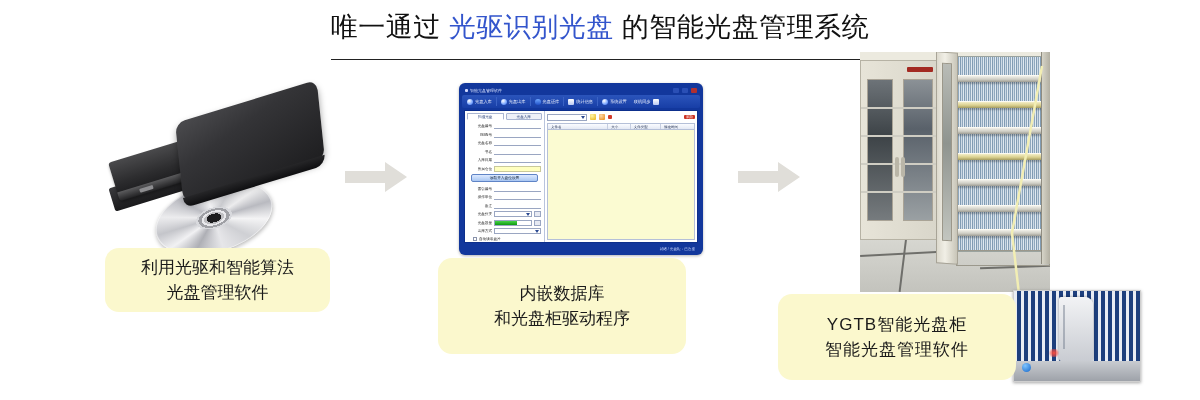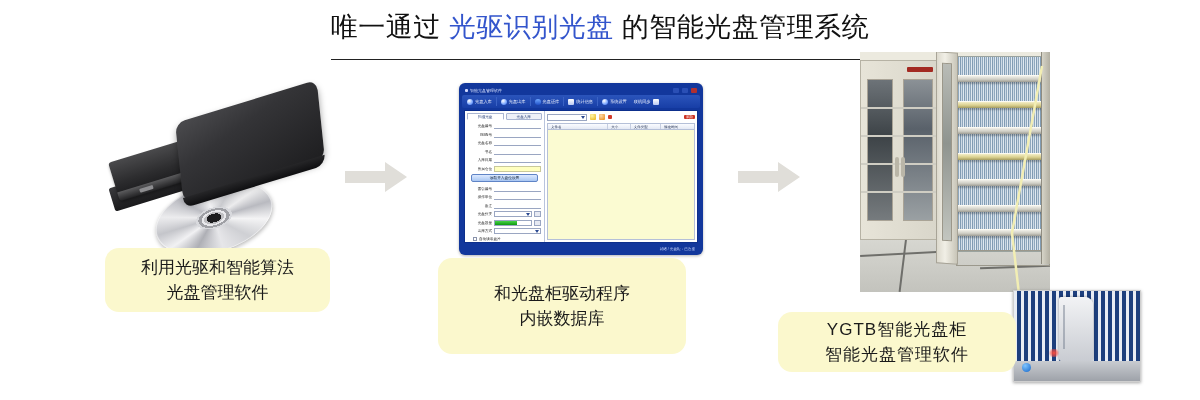--- a/index.html
+++ b/index.html
@@ -29,21 +29,21 @@
 
   
   .cap{
     position:absolute; background:#fbf8cd; border-radius:14px;
     display:flex; flex-direction:column; align-items:center; justify-content:center;
     color:#1a1a1a; text-align:center;
   }
   .cap .ln{ font-size:17px; line-height:25px; white-space:nowrap; }
   #cap1{ left:105px; top:248px; width:225px; height:64px; }
   #cap2{ left:438px; top:258px; width:248px; height:96px; }
-  #cap3{ left:778px; top:312px; width:238px; height:60px; }
+  #cap3{ left:778px; top:294px; width:238px; height:86px; }
   #cap3 .ln{ letter-spacing:1px; }
 
   
   #drive{ position:absolute; left:110px; top:96px; width:220px; height:130px; }
   #drive .stage{ position:absolute; inset:0; }
   .d-tray{
     position:absolute; left:4px; top:66px; width:150px; height:40px;
     background:linear-gradient(180deg,#4a4a4c 0%,#2c2c2e 55%,#18181a 100%);
     transform:rotate(-17deg); transform-origin:left center;
     border-radius:3px;
@@ -536,22 +536,22 @@
     <div class="plinth"></div>
     <div class="bluedot"></div>
   </div>
 
   <div class="cap" id="cap1">
     <div class="ln">利用光驱和智能算法</div>
     <div class="ln">光盘管理软件</div>
   </div>
 
   <div class="cap" id="cap2">
+    <div class="ln">内嵌数据库</div>
     <div class="ln">和光盘柜驱动程序</div>
-    <div class="ln">内嵌数据库</div>
   </div>
 
   <div class="cap" id="cap3">
     <div class="ln">YGTB智能光盘柜</div>
     <div class="ln">智能光盘管理软件</div>
   </div>
 
 </div>
 
 </body></html>

